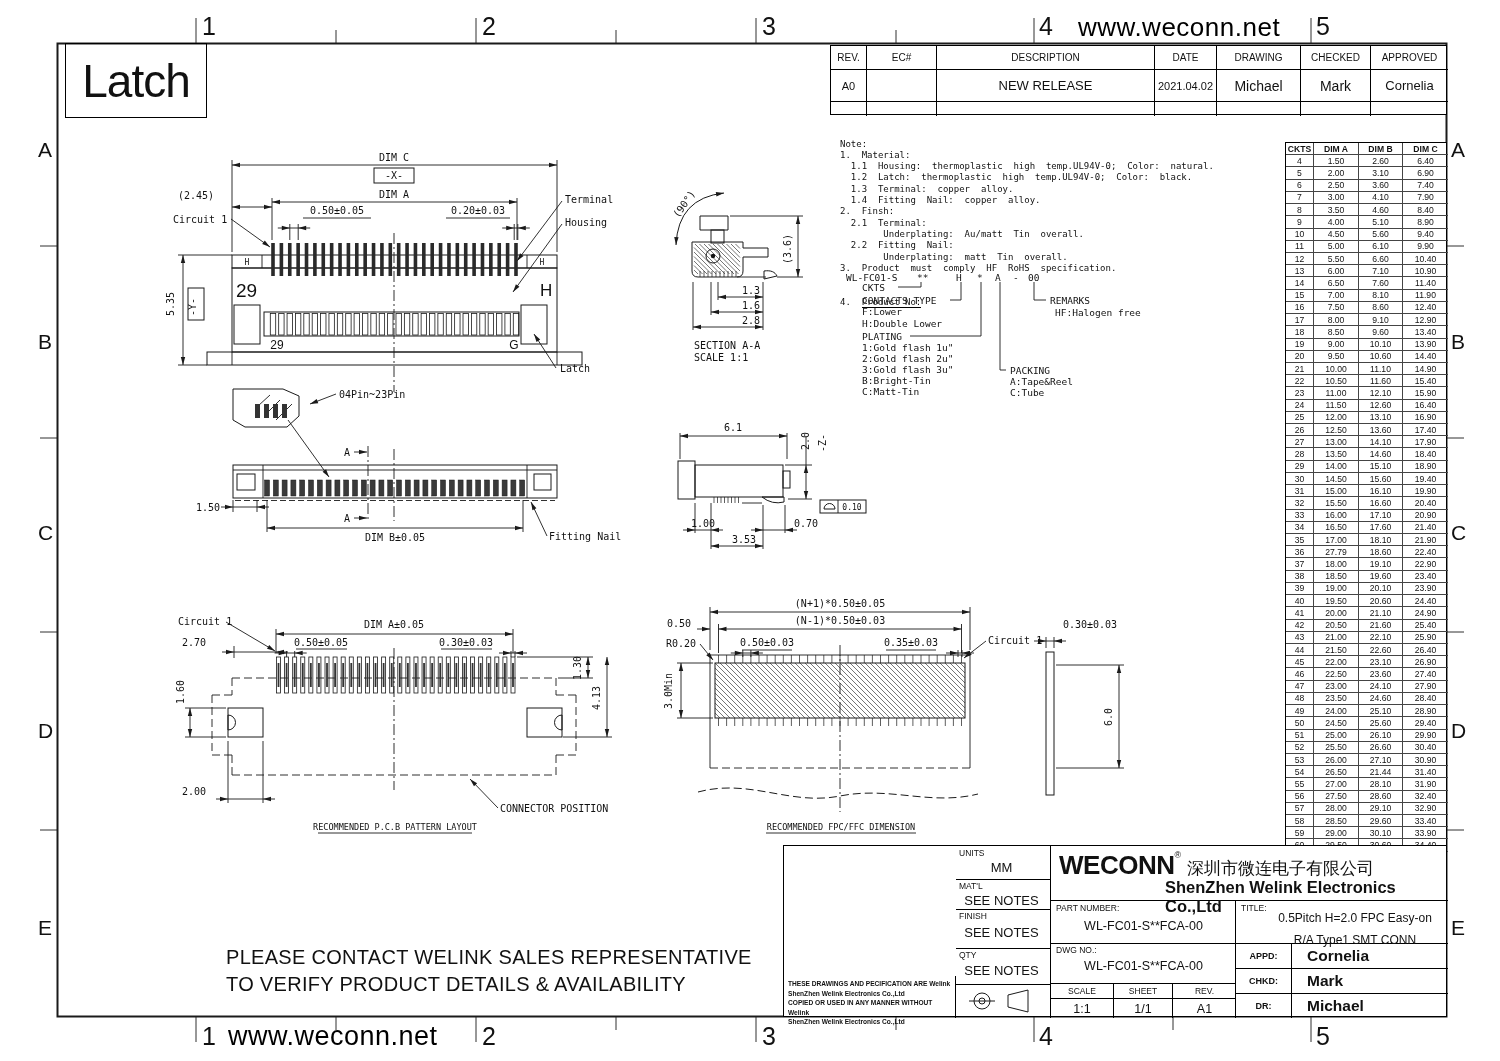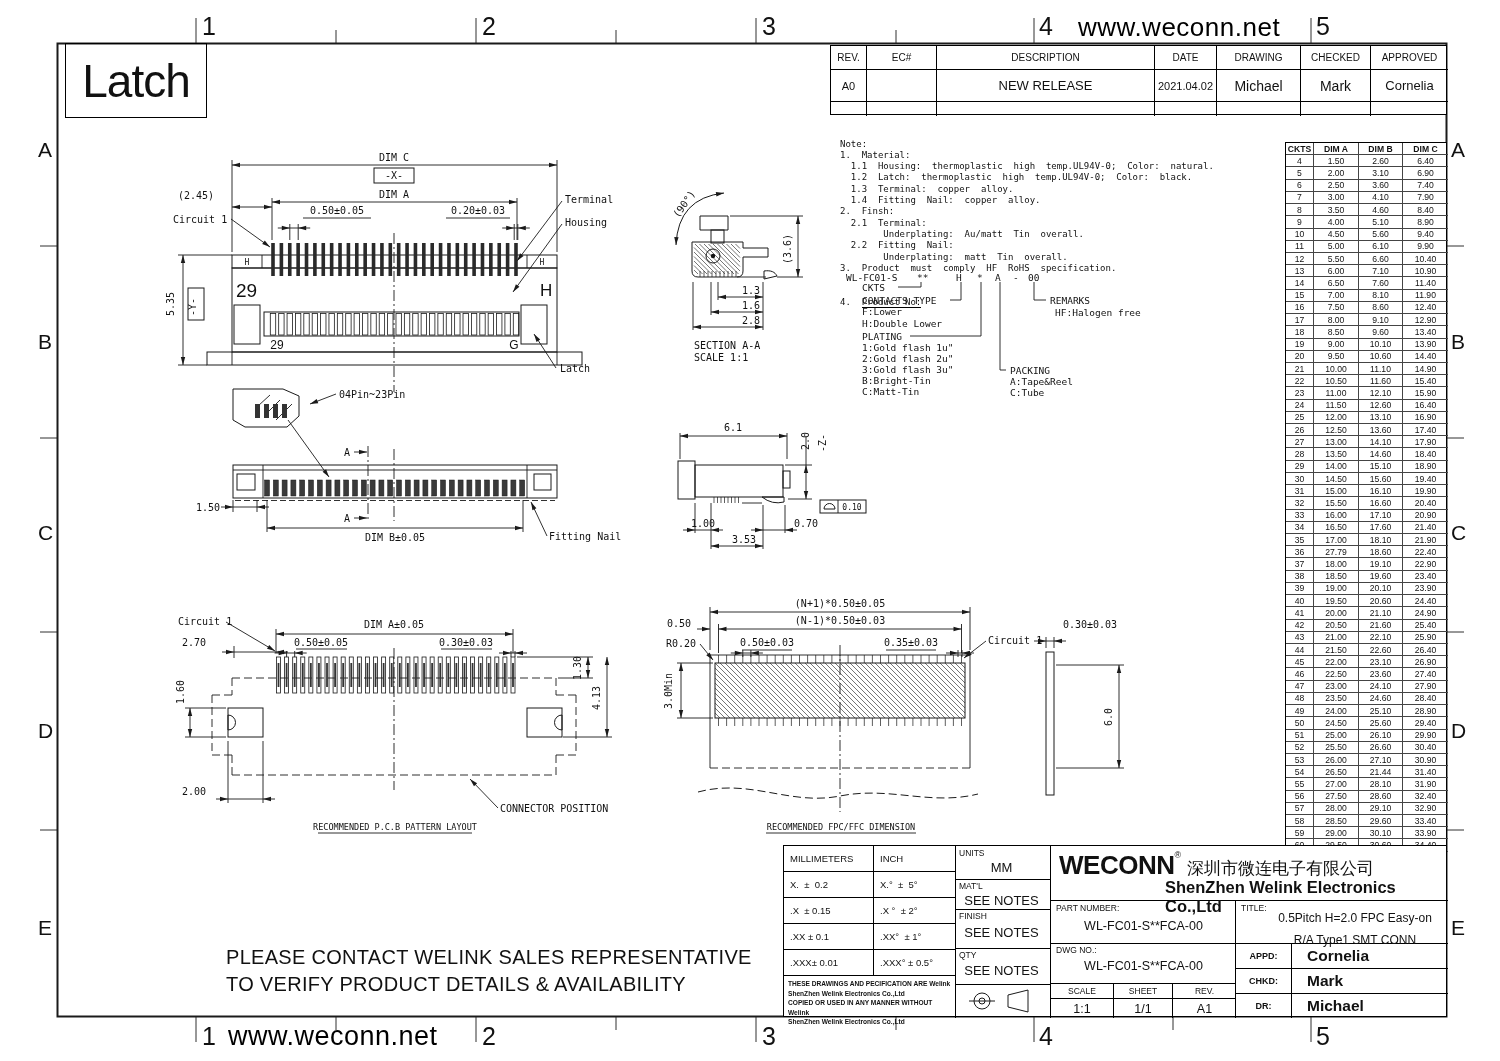--- a/index.html
+++ b/index.html
@@ -1123,32 +1123,20 @@
       <div>29.00</div>
       <div>30.10</div>
       <div>33.90</div>
       <div>60</div>
       <div>29.50</div>
       <div>30.60</div>
       <div>34.40</div>
     </div>
 
   <div class="tb">
-    <div class="tol abs">
-      <div>MILLIMETERS</div>
-      <div>INCH</div>
-      <div>X.  ±  0.2</div>
-      <div>X.°  ±  5°</div>
-      <div>.X  ± 0.15</div>
-      <div>.X °  ± 2°</div>
-      <div>.XX ± 0.1</div>
-      <div>.XX°  ± 1°</div>
-      <div>.XXX± 0.01</div>
-      <div>.XXX° ± 0.5°</div>
-    </div>
     <div class="disc abs">
       <div>THESE DRAWINGS AND PECIFICATION  ARE Welink</div>
       <div>ShenZhen Welink Electronics Co.,Ltd</div>
       <div> COPIED OR USED IN ANY MANNER WITHOUT Welink</div>
       <div>ShenZhen Welink Electronics Co.,Ltd</div>
     </div>
     <div class="midcol abs">
       <div class="midrow" style="top:0;height:33px">
         <span class="mlabel">UNITS</span>
         <span class="mval">MM</span>

